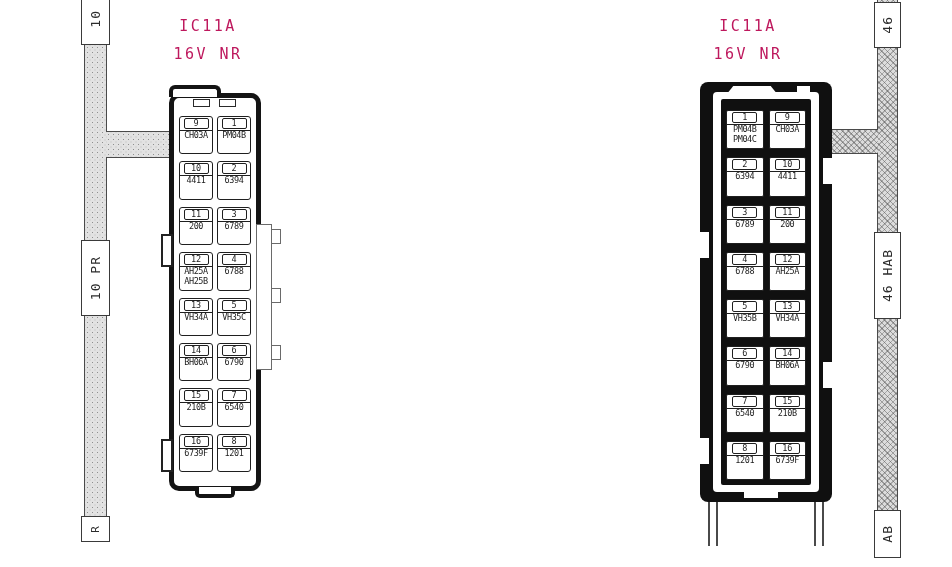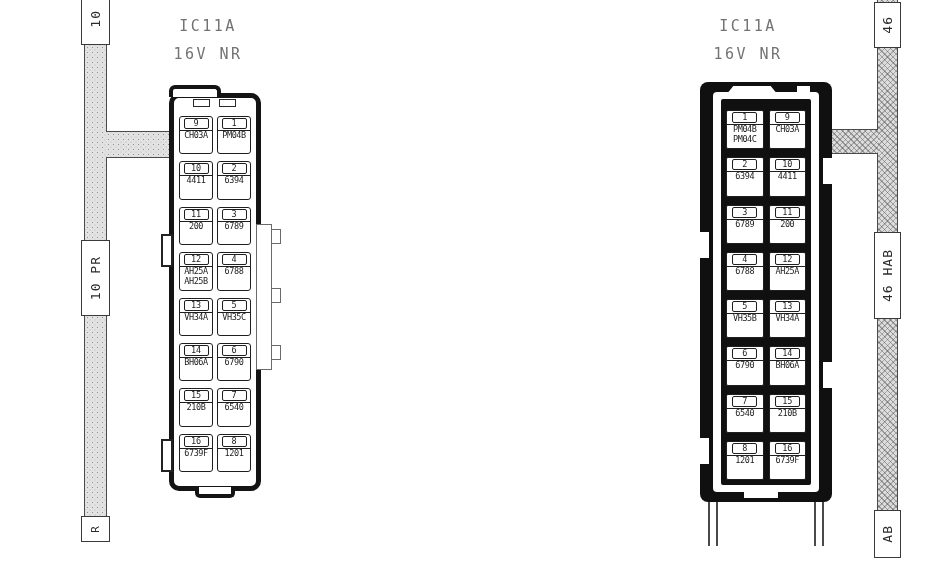--- a/index.html
+++ b/index.html
@@ -22,21 +22,21 @@
   .bus-v { position:absolute; border-left:1.4px solid #4a4a4a; border-right:1.4px solid #4a4a4a; }
   .branch-h { position:absolute; border-top:1.4px solid #4a4a4a; border-bottom:1.4px solid #4a4a4a; z-index:1; }
   .bus-label {
     position:absolute; background:#fff; border:1.4px solid #3a3a3a; z-index:2;
     display:flex; align-items:center; justify-content:center;
   }
   .vtext { writing-mode:vertical-rl; transform:rotate(180deg); font-size:13px; letter-spacing:1px; color:#2b2b2b; white-space:nowrap; }
 
   
   .conn-title { position:absolute; width:120px; text-align:center; z-index:3; }
-  .conn-title div { font-size:15px; letter-spacing:2.5px; line-height:28px; color:#737373; }
+  .conn-title div { font-size:15px; letter-spacing:2.5px; line-height:28px; color:#be185d; }
 
   
   .conn-open {
     position:absolute; left:169px; top:93px; width:92px; height:398px;
     background:#fff; border:5px solid #141414; border-radius:10px; z-index:2;
   }
   .top-step { position:absolute; top:-13px; left:-5px; width:64%; height:12px;
     background:#fff; border:4px solid #141414; border-bottom:none; border-radius:6px 6px 0 0; }
   .bottom-step { position:absolute; bottom:-12px; left:26%; width:48%; height:11px;
     background:#fff; border:4px solid #141414; border-top:none; border-radius:0 0 5px 5px; }

